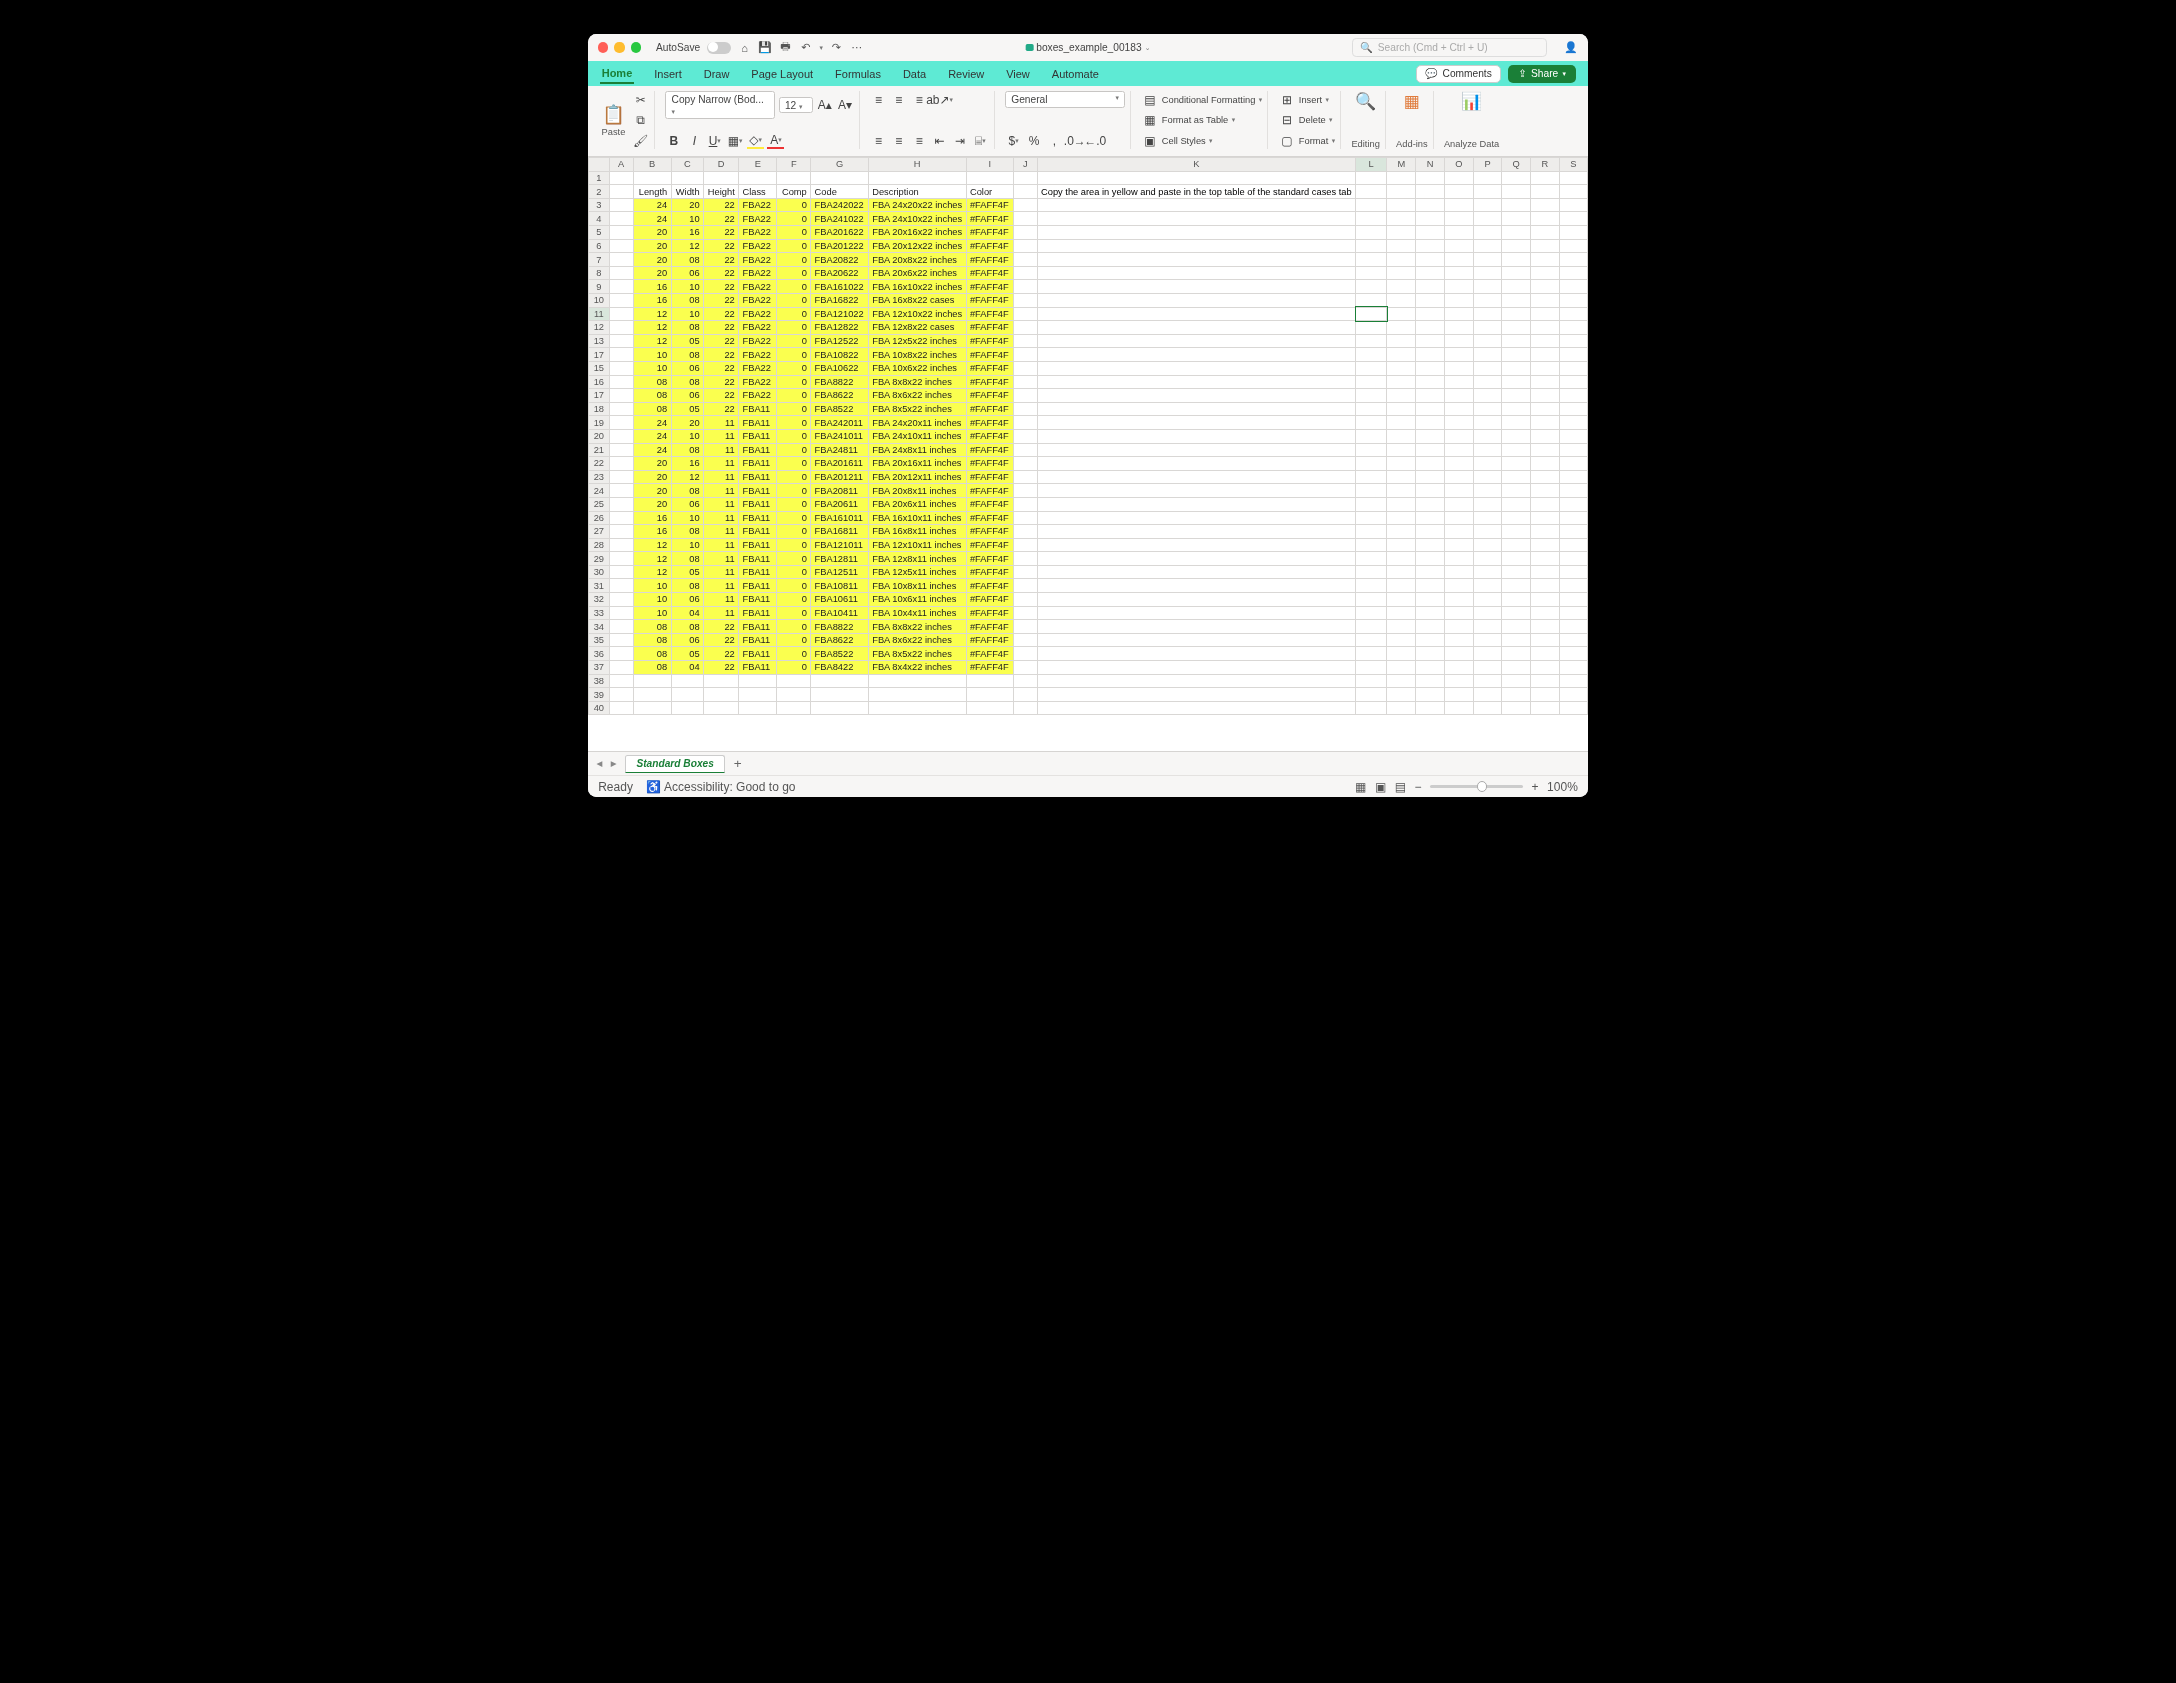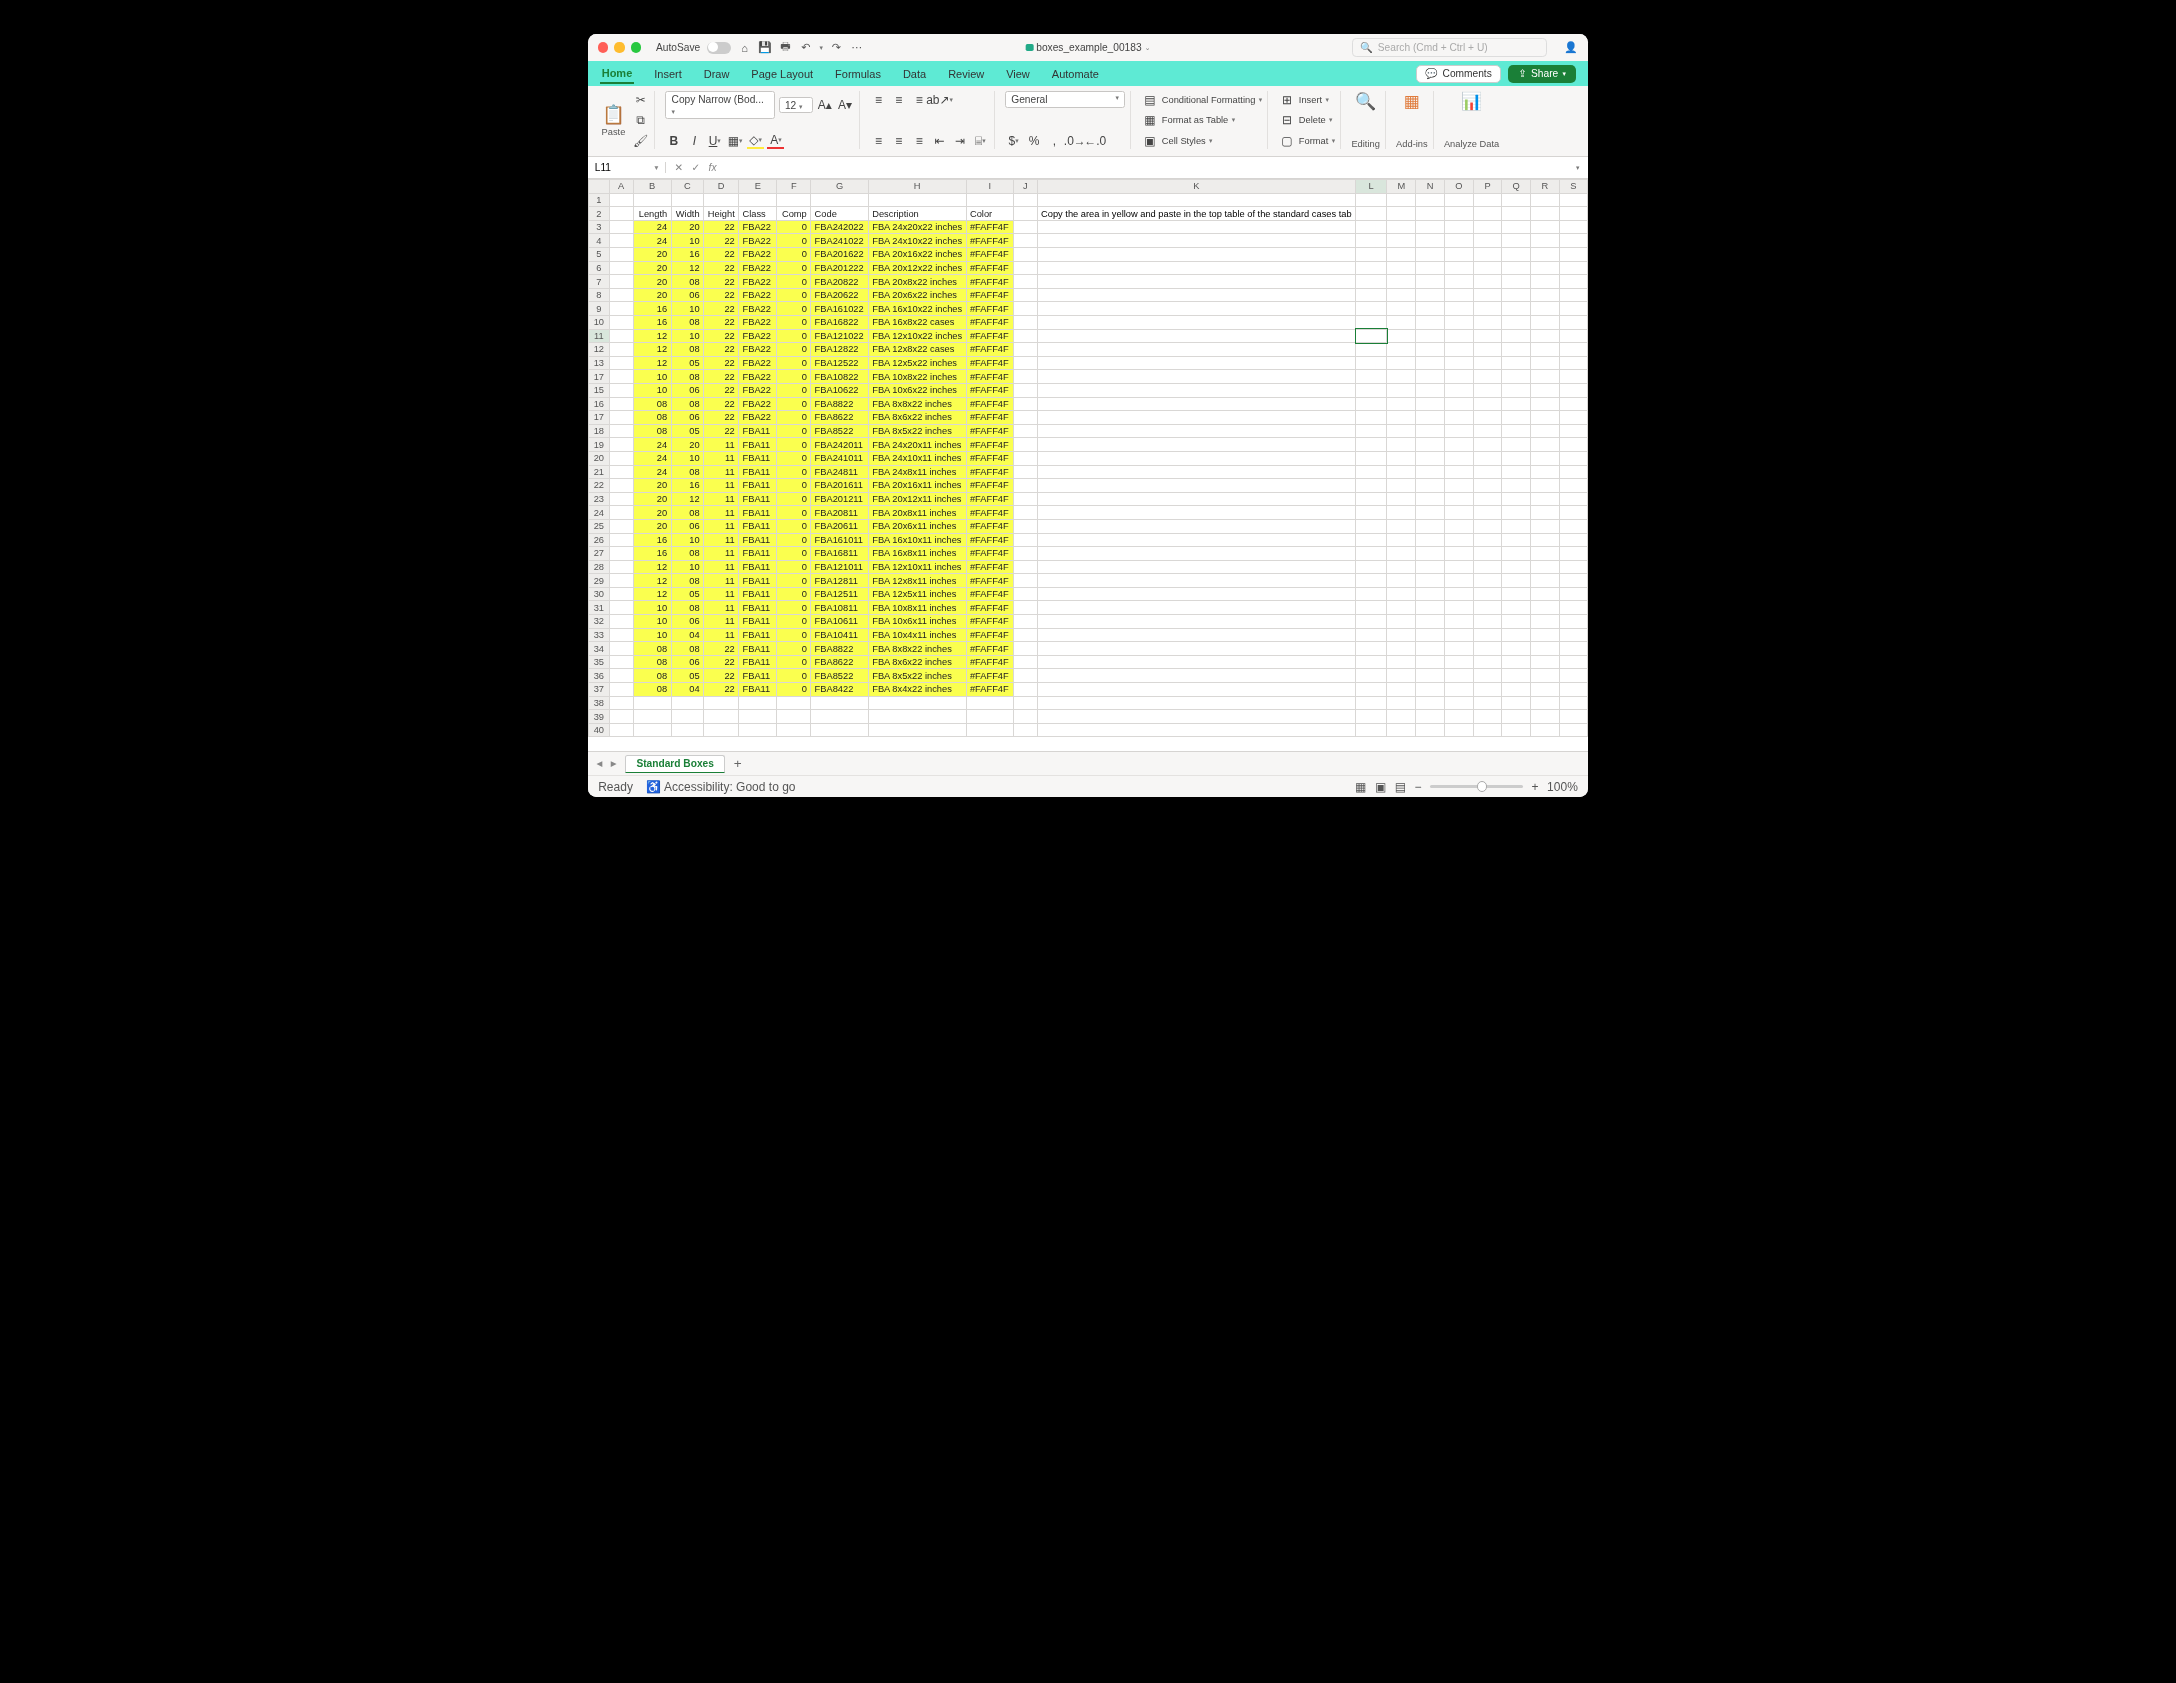--- a/index.html
+++ b/index.html
@@ -38,21 +38,21 @@
 table.grid th { background:#eeedeb; font-weight:400; color:#555; text-align:center; position:sticky; top:0;}
 table.grid td.rowhdr { background:#eeedeb; text-align:center; color:#555; width:25.4px; position:sticky; left:0;}
 .colA{width:42px;} .colB{width:41px;text-align:right;} .colC{width:34px;text-align:right;} .colD{width:36px;text-align:right;}
 .colE{width:42px;} .colF{width:36px;text-align:right;} .colG{width:59px;} .colH{width:93px;} .colI{width:49px;}
 .colJ,.colK{width:44px;} .colL{width:64px;} .colM,.colN,.colO,.colP,.colQ,.colR,.colS{width:54px;}
 .hl { background:#FAFF4F;}
 .num { text-align:right;}
 .sel-cell { outline:1.7px solid #1a7f37; outline-offset:-0.8px; background:#fff !important;}
 .th-sel { background:#d9e6dc !important;}
 .sheetbar { height:24px; border-top:0.8px solid #d6d4d2; background:#f7f6f5; display:flex; align-items:center; gap:8.5px; padding:0 8.5px; font-size:10.2px;}
-.sheet-tab { border:0.8px solid #ccc; border-bottom:1.7px solid #1a7f37; background:#fff; padding:2.5px 10.2px; color:#1a7f37; font-weight:600; border-radius:2.5px 2.5px 0 0;}
+.sheet-tab { border:0.8px solid #ccc; border-bottom:1.7px solid #1a7f37; background:#fff; padding:2.5px 10.2px; color:#1a7f37; font-weight:600; border-radius:2.5px 2.5px 0 0;font-style:italic;}
 .status { height:22px; background:#f7f6f5; border-top:0.8px solid #e4e2e0; display:flex; align-items:center; font-size:12px; color:#555; padding:0 10.2px; gap:13.6px;}
 .status .right { margin-left:auto; display:flex; align-items:center; gap:8.5px;}
 .slider { width:93px; height:3.4px; background:#ccc; border-radius:1.7px; position:relative;}
 .slider::after{content:"";width:8.5px;height:8.5px;background:#fff;border:0.8px solid #aaa;border-radius:50%;position:absolute;top:-3.4px;left:50%;}
 .triangle{color:#888;font-size:7.6px;}
 .instruction { font-size:9.3px; color:#000; }
 th.corner{background:#eeedeb;width:25.4px;}
 .caret{font-size:6.8px;color:#777;}
 </style>
 </head>
@@ -216,33 +216,20 @@
     <div class="rgroup" style="text-align:center;">
       <span style="font-size:17px;color:#e07b3c;">▦</span>
       <div class="biglabel">Add-ins</div>
     </div>
     <div class="rgroup noborder" style="text-align:center;">
       <span style="font-size:17px;">📊</span>
       <div class="biglabel">Analyze Data</div>
     </div>
   </div>
 
-  <div class="namebox-row">
-    <div class="namebox">
-      <span>L11</span>
-      <span class="triangle">▾</span>
-    </div>
-    <div class="fx-area">
-      <span>✕</span>
-      <span>✓</span>
-      <span class="fx">fx</span>
-      <div style="flex:1;"></div>
-      <span class="caret">▾</span>
-    </div>
-  </div>
 
   <div class="grid-wrap">
     <table class="grid" id="grid">
         <tbody>
           <tr>
             <th class="corner"></th>
             <th class="colA">A</th>
             <th class="colB">B</th>
             <th class="colC">C</th>
             <th class="colD">D</th>

